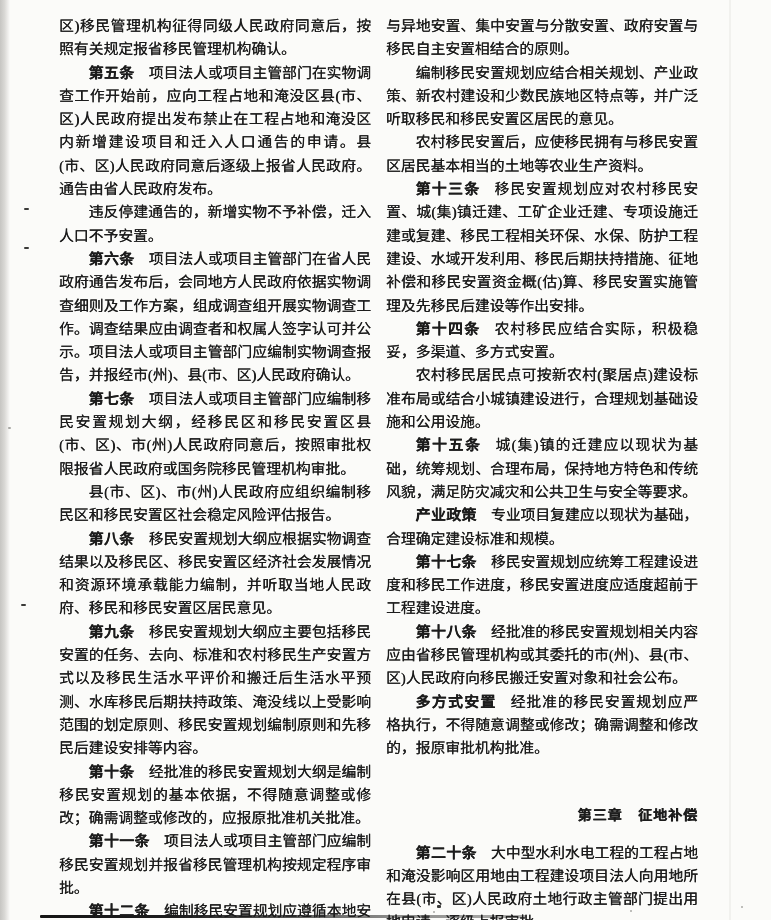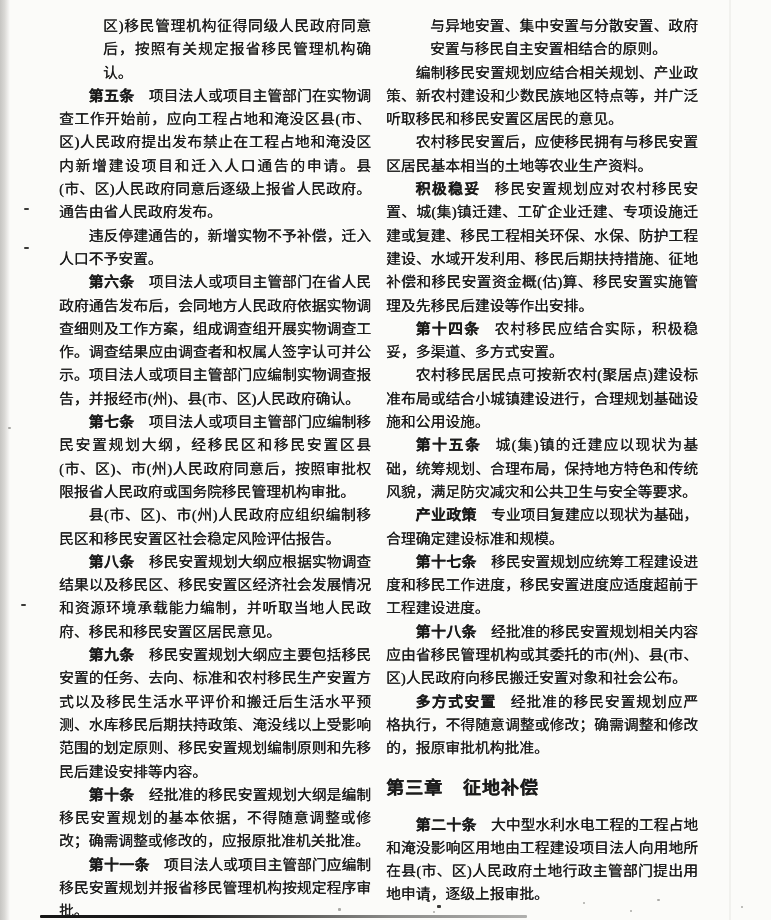--- a/index.html
+++ b/index.html
@@ -33,28 +33,28 @@
     position: absolute; top: 15px; width: 312px;
     font-size: 14.8px; line-height: 23.3px;
     text-align: justify;
     text-justify: inter-ideograph;
     text-shadow: 0.3px 0 0 currentColor; 
   }
   .col-left  { left: 59px; }
   .col-right { left: 386px; }
 
   .para { margin: 0; text-indent: 2em; }
-  .para.continuation { text-indent: 0; margin-left: 44px; }
+  .para.continuation { text-indent: 0; }
   .art-label { font-weight: bold; margin-right: 0.95em; letter-spacing: 0.5px; }
 
   .chapter {
-    margin: 12px 0 11px 0;
-    font-size: 18px; line-height: 30px;
+    margin: 40px 0 11px 0;
+    font-size: 14px; line-height: 30px;
     font-weight: bold;
-    text-align: left; text-indent: 0;
+    text-align: right; text-indent: 0;
     letter-spacing: 1px;
     text-shadow: 0.4px 0 0 currentColor;
   }
   .ch-label { margin-right: 1.1em; }
 </style>
 </head>
 <body>
 
 <div class="scan-edge-left"></div>
 <div class="fold-line"></div>
@@ -82,21 +82,21 @@
     <p class="para article"><b class="art-label">第八条</b><span>移民安置规划大纲应根据实物调查结果以及移民区、移民安置区经济社会发展情况和资源环境承载能力编制，并听取当地人民政府、移民和移民安置区居民意见。</span></p>
     <p class="para article"><b class="art-label">第九条</b><span>移民安置规划大纲应主要包括移民安置的任务、去向、标准和农村移民生产安置方式以及移民生活水平评价和搬迁后生活水平预测、水库移民后期扶持政策、淹没线以上受影响范围的划定原则、移民安置规划编制原则和先移民后建设安排等内容。</span></p>
     <p class="para article"><b class="art-label">第十条</b><span>经批准的移民安置规划大纲是编制移民安置规划的基本依据，不得随意调整或修改；确需调整或修改的，应报原批准机关批准。</span></p>
     <p class="para article"><b class="art-label">第十一条</b><span>项目法人或项目主管部门应编制移民安置规划并报省移民管理机构按规定程序审批。</span></p>
     <p class="para article"><b class="art-label">第十二条</b><span>编制移民安置规划应遵循本地安置</span></p>
   </div>
 <div class="col col-right">
     <p class="para continuation"><span>与异地安置、集中安置与分散安置、政府安置与移民自主安置相结合的原则。</span></p>
     <p class="para plain"><span>编制移民安置规划应结合相关规划、产业政策、新农村建设和少数民族地区特点等，并广泛听取移民和移民安置区居民的意见。</span></p>
     <p class="para plain"><span>农村移民安置后，应使移民拥有与移民安置区居民基本相当的土地等农业生产资料。</span></p>
-    <p class="para article"><b class="art-label">积极稳妥</b><span>移民安置规划应对农村移民安置、城(集)镇迁建、工矿企业迁建、专项设施迁建或复建、移民工程相关环保、水保、防护工程建设、水域开发利用、移民后期扶持措施、征地补偿和移民安置资金概(估)算、移民安置实施管理及先移民后建设等作出安排。</span></p>
+    <p class="para article"><b class="art-label">第十三条</b><span>移民安置规划应对农村移民安置、城(集)镇迁建、工矿企业迁建、专项设施迁建或复建、移民工程相关环保、水保、防护工程建设、水域开发利用、移民后期扶持措施、征地补偿和移民安置资金概(估)算、移民安置实施管理及先移民后建设等作出安排。</span></p>
     <p class="para article"><b class="art-label">第十四条</b><span>农村移民应结合实际，积极稳妥，多渠道、多方式安置。</span></p>
     <p class="para plain"><span>农村移民居民点可按新农村(聚居点)建设标准布局或结合小城镇建设进行，合理规划基础设施和公用设施。</span></p>
     <p class="para article"><b class="art-label">第十五条</b><span>城(集)镇的迁建应以现状为基础，统筹规划、合理布局，保持地方特色和传统风貌，满足防灾减灾和公共卫生与安全等要求。</span></p>
     <p class="para article"><b class="art-label">产业政策</b><span>专业项目复建应以现状为基础，合理确定建设标准和规模。</span></p>
     <p class="para article"><b class="art-label">第十七条</b><span>移民安置规划应统筹工程建设进度和移民工作进度，移民安置进度应适度超前于工程建设进度。</span></p>
     <p class="para article"><b class="art-label">第十八条</b><span>经批准的移民安置规划相关内容应由省移民管理机构或其委托的市(州)、县(市、区)人民政府向移民搬迁安置对象和社会公布。</span></p>
     <p class="para article"><b class="art-label">多方式安置</b><span>经批准的移民安置规划应严格执行，不得随意调整或修改；确需调整和修改的，报原审批机构批准。</span></p>
     <h2 class="chapter"><span class="ch-label">第三章</span><span>征地补偿</span></h2>
     <p class="para article"><b class="art-label">第二十条</b><span>大中型水利水电工程的工程占地和淹没影响区用地由工程建设项目法人向用地所在县(市、区)人民政府土地行政主管部门提出用地申请，逐级上报审批。</span></p>
   </div>

